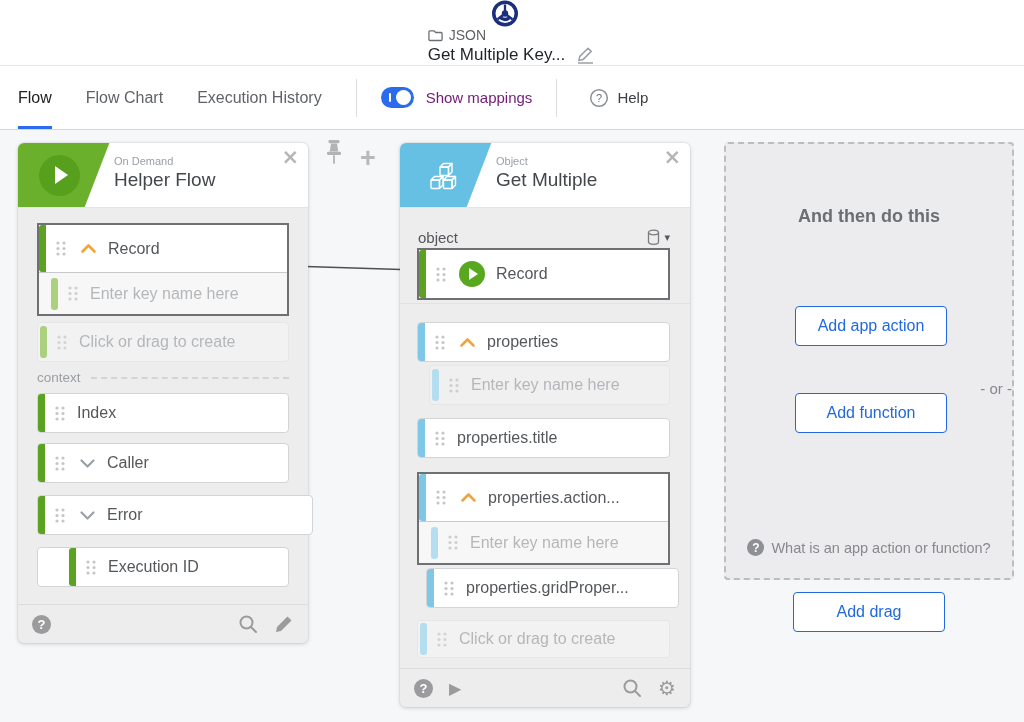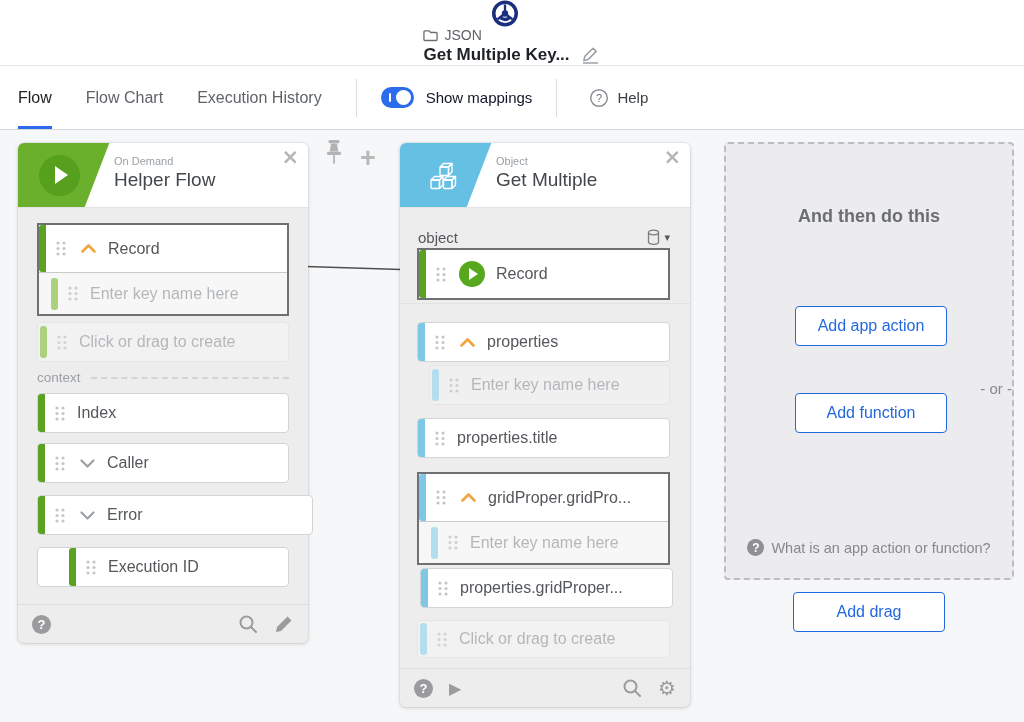--- a/index.html
+++ b/index.html
@@ -3,32 +3,32 @@
 <meta charset="utf-8">
 <style>
   * { margin:0; padding:0; box-sizing:border-box; }
   html,body { width:1024px; height:722px; font-family:"Liberation Sans",sans-serif; background:#fff; overflow:hidden; }
 
   
   .app-header { height:66px; border-bottom:1px solid #e7e7e8; display:flex; align-items:center; padding:0 16px; background:#fff;flex-direction:column; }
   .logo { width:42px; height:42px; margin-right:15px; }
   .title-block { display:flex; flex-direction:column; gap:2px; }
   .breadcrumb-row { display:flex; align-items:center; gap:6px; font-size:14px; color:#5f6368; }
-  .title-row { display:flex; align-items:center; gap:10px; font-size:17px; font-weight:bold; color:#1f2227; }
+  .title-row { display:flex; align-items:center; gap:10px; font-size:17px; font-weight:normal; color:#1f2227; }
 
   
   .tab-bar { height:64px; border-bottom:1px solid #d7d8da; display:flex; align-items:center; padding:0 18px; background:#fff; }
   .tab { font-size:16px; color:#5f6368; margin-right:34px; position:relative; height:63px; display:flex; align-items:center; cursor:pointer; }
   .tab.active { color:#202124; }
   .tab.active::after { content:""; position:absolute; left:0; right:0; bottom:0; height:3px; background:#2a6ced; }
   .vdiv { width:1px; height:38px; background:#dcdddf; margin:0 10px 0 0; }
   .toggle { width:33px; height:21px; border-radius:11px; background:#2a6ced; position:relative; margin:0 12px 0 14px; cursor:pointer; flex:none; }
   .toggle::before { content:""; position:absolute; left:8px; top:6px; width:2px; height:9px; background:#fff; border-radius:1px; }
   .toggle::after { content:""; position:absolute; right:3px; top:3px; width:15px; height:15px; border-radius:50%; background:#fff; }
-  .show-mappings { font-size:15px; color:#0f172a; margin-right:24px; }
+  .show-mappings { font-size:15px; color:#701a75; margin-right:24px; }
   .help-wrap { display:flex; align-items:center; gap:8px; margin-left:22px; font-size:15px; color:#3c4043; cursor:pointer; }
 
   
   .canvas { position:relative; height:592px; background:#f6f7f8; }
   .wires { position:absolute; left:0; top:0; pointer-events:none; }
   .pin-icon { position:absolute; left:324px; top:9px; }
   .plus-icon { position:absolute; left:360px; top:15px; font-size:27px; font-weight:bold; color:#b9b9b9; cursor:pointer; line-height:1; }
 
   .card { position:absolute; background:#ededee; border-radius:6px; box-shadow:0 1px 4px rgba(0,0,0,.16), 0 0 0 1px rgba(0,0,0,.04); }
   .card1 { left:18px; top:13px; width:290px; height:500px; }
@@ -416,39 +416,39 @@
               <circle cx="9" cy="8.5" r="1.6"></circle>
               <circle cx="3" cy="14" r="1.6"></circle>
               <circle cx="9" cy="14" r="1.6"></circle>
             </g>
           </svg>
         <span class="chev">
           <svg width="17" height="11" viewBox="0 0 17 11">
               <polyline points="2.5,8.5 8.5,2.5 14.5,8.5" fill="none" stroke="#f0a43c" stroke-width="2.6" stroke-linecap="round" stroke-linejoin="round"></polyline>
             </svg>
         </span>
-        <span class="lbl">gridProper.gridPro...</span>
+        <span class="lbl">properties.action...</span>
       </div>
       <div class="row child">
         <div class="minibar lblue"></div>
         <svg class="dots" width="12" height="17" viewBox="0 0 12 17">
             <g fill="#cfcfd0">
               <circle cx="3" cy="3" r="1.6"></circle>
               <circle cx="9" cy="3" r="1.6"></circle>
               <circle cx="3" cy="8.5" r="1.6"></circle>
               <circle cx="9" cy="8.5" r="1.6"></circle>
               <circle cx="3" cy="14" r="1.6"></circle>
               <circle cx="9" cy="14" r="1.6"></circle>
             </g>
           </svg>
         <span class="phtext">Enter key name here</span>
       </div>
     </div>
 
-    <div class="fld" style="left:20px; top:425px; width:253px;">
+    <div class="fld" style="left:26px; top:425px; width:253px;">
       <div class="bar blue"></div>
       <svg class="dots" width="12" height="17" viewBox="0 0 12 17">
           <g fill="#c6c6c7">
             <circle cx="3" cy="3" r="1.6"></circle>
             <circle cx="9" cy="3" r="1.6"></circle>
             <circle cx="3" cy="8.5" r="1.6"></circle>
             <circle cx="9" cy="8.5" r="1.6"></circle>
             <circle cx="3" cy="14" r="1.6"></circle>
             <circle cx="9" cy="14" r="1.6"></circle>
           </g>

